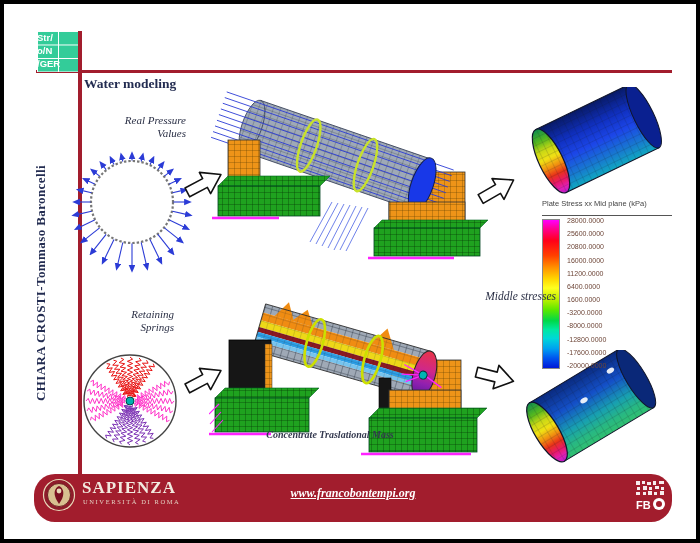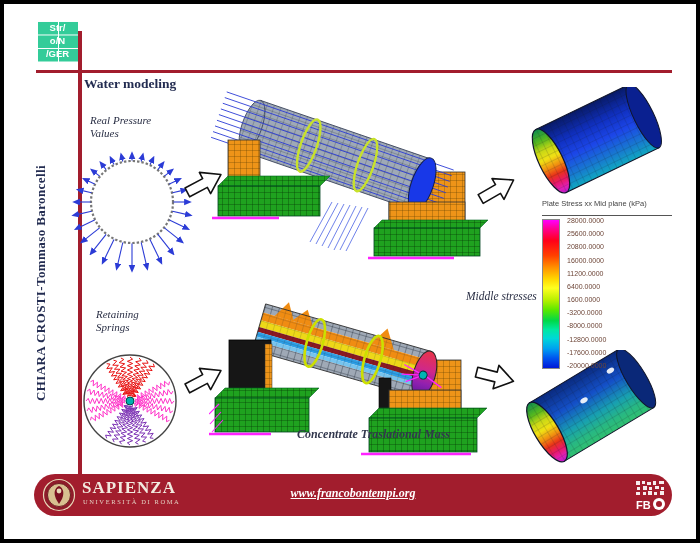--- a/index.html
+++ b/index.html
@@ -7,65 +7,65 @@
     position:relative;width:700px;height:543px;background:#ffffff;
     border:4px solid #000;box-sizing:border-box;overflow:hidden;
     font-family:"Liberation Serif", serif;
   }
   
   .vline{position:absolute;left:74px;top:27px;width:4px;height:485px;background:var(--accent,#A21D2D);}
   .hline{position:absolute;left:32px;top:66px;width:636px;height:3px;background:var(--accent,#A21D2D);}
 
   
   .logo{
-    position:absolute;left:33px;top:17px;width:41px;height:41px;
+    position:absolute;left:33px;top:27px;width:41px;height:41px;
     background:var(--green,#33CC99);
     font-family:"Liberation Sans",sans-serif;font-weight:bold;color:#fff;
-    font-size:9.5px;line-height:13px;text-align:center;
+    font-size:9.5px;line-height:13px;text-align:left;
     background-image:linear-gradient(#fff 1px,transparent 1px),linear-gradient(90deg,#fff 1px,transparent 1px);
     background-size:21px 13.5px;
   }
   .header{
     position:absolute;left:94px;top:36px;width:580px;
     font-size:12.5px;font-weight:bold;color:var(--navy,#232C51);
     letter-spacing:.2px;white-space:nowrap;
   }
   .header a{color:var(--link,#2B2BD6);text-decoration:underline;}
   .sidebar-name{
     position:absolute;left:-132px;top:270px;width:340px;height:18px;
     transform:rotate(-90deg);text-align:center;
     font-size:13px;font-weight:bold;color:var(--navy,#232C51);letter-spacing:.4px;
   }
   .section-title{
     position:absolute;left:80px;top:72px;
     font-size:13.5px;font-weight:bold;color:var(--navy,#232C51);
   }
-  .lbl{position:absolute;font-style:italic;color:#2A2F45;font-size:11px;line-height:13px;text-align:left;z-index:6;}
+  .lbl{position:absolute;font-style:italic;color:#2A2F45;font-size:11px;line-height:13px;text-align:right;z-index:6;}
   .lbl-pressure{left:86px;top:110px;width:96px;}
   .lbl-springs{left:92px;top:304px;width:78px;}
   .lbl-middle{left:462px;top:264px;width:90px;font-size:11.5px;margin-top:22px;}
-  .lbl-mass{left:206px;top:424px;width:240px;font-size:12px;font-weight:bold;text-align:right;color:#33384e;}
+  .lbl-mass{left:206px;top:424px;width:240px;font-size:10px;font-weight:bold;text-align:center;color:#33384e;}
 
   .fig{position:absolute;z-index:2;}
   .blockarrow{position:absolute;z-index:5;}
 
   
   .legend{position:absolute;left:538px;top:195px;width:130px;z-index:4;
     font-family:"Liberation Sans",sans-serif;}
   .legend-title{font-size:7.5px;color:#444;border-bottom:1px solid #555;
     padding-bottom:7px;margin-bottom:3px;white-space:nowrap;}
   .legend-body{display:flex;}
   .legend-bar{width:16px;height:148px;
     background:linear-gradient(180deg,#FF00FF 0%,#FF0090 6%,#FF0018 14%,#FF4000 24%,#FF9000 32%,#FFD800 40%,#FFFF20 46%,#B8F000 54%,#58E800 61%,#00D848 68%,#00E8A0 74%,#00D8D8 80%,#00A0F0 87%,#0058F0 93%,#0018D8 100%);
     border:.5px solid #888;}
   .legend-vals{display:flex;flex-direction:column;justify-content:space-between;
     height:152px;margin-left:7px;margin-top:-2px;font-size:7px;color:#6e4638;}
 
   
-  .footer-bar{position:absolute;left:30px;top:470px;width:638px;height:42px;
+  .footer-bar{position:absolute;left:30px;top:470px;width:638px;height:48px;
     background:var(--accent,#A21D2D);z-index:3;border-radius:21px;}
   .emblem{position:absolute;left:8px;top:4px;}
   .uni-name{position:absolute;left:48px;top:4px;color:#F2EADF;font-size:17px;
     font-weight:bold;letter-spacing:1px;font-family:"Liberation Serif",serif;}
   .uni-sub{position:absolute;left:49px;top:24px;color:#E3CFC0;font-size:6.5px;
     letter-spacing:1.6px;font-family:"Liberation Serif",serif;}
   .footer-link{position:absolute;left:0;right:0;top:12px;text-align:center;
     color:#fff;font-size:12px;font-weight:bold;font-style:italic;text-decoration:underline;}
   .stamp{position:absolute;right:5px;top:5px;}
 </style>

